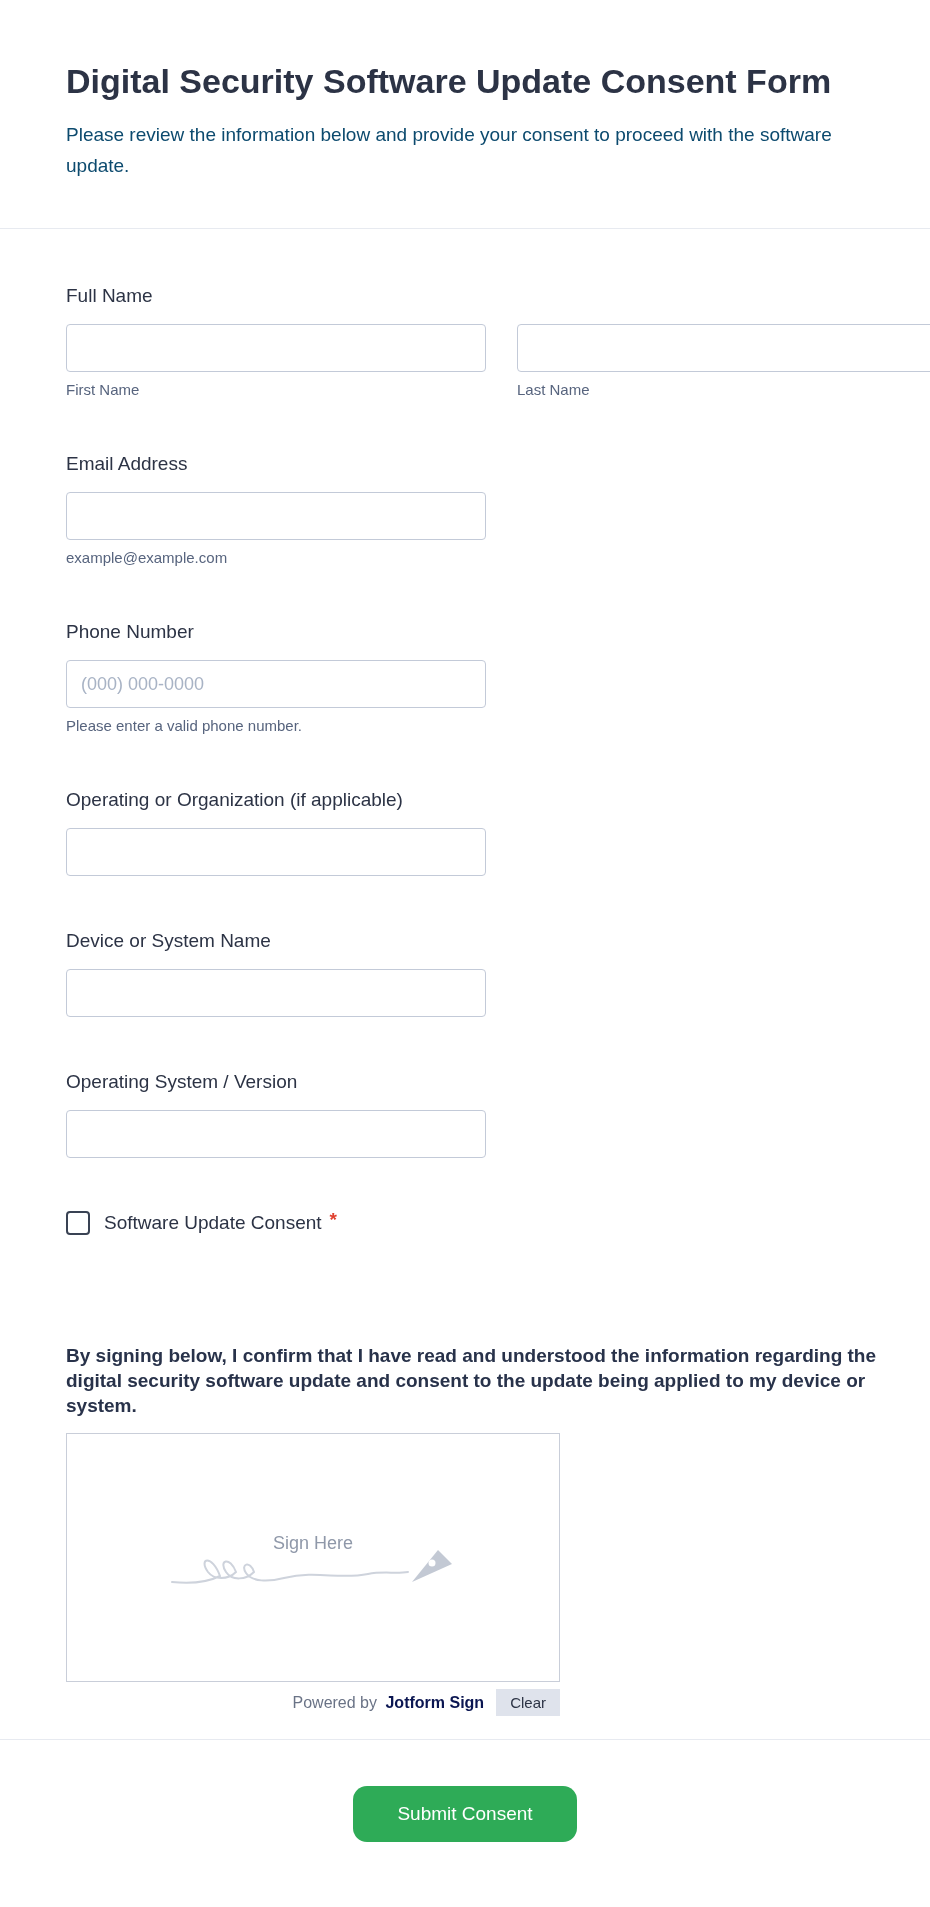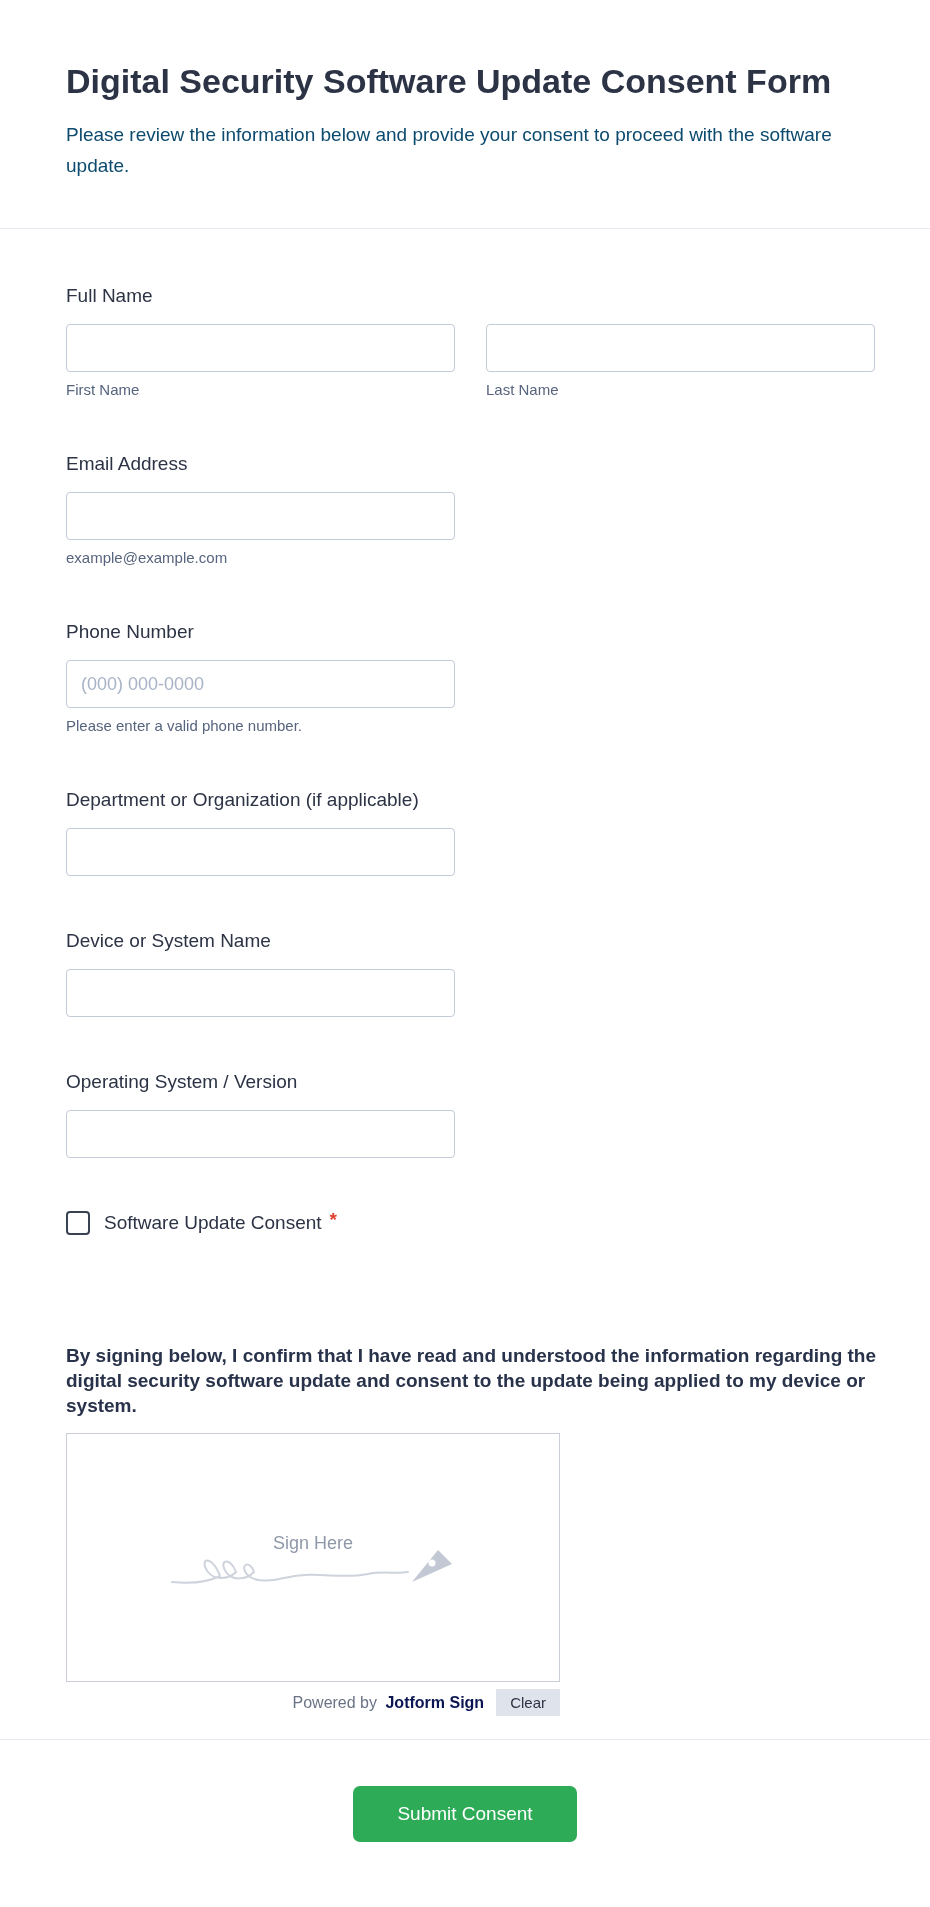--- a/index.html
+++ b/index.html
@@ -38,21 +38,21 @@
   .field { margin-bottom: 53px; }
   .label {
     display: block;
     font-size: 19px;
     line-height: 24px;
     font-weight: 500;
     color: #2c3345;
     margin-bottom: 16px;
   }
   .input {
-    width: 389px;
+    width: 420px;
     height: 48px;
     border: 1px solid #c3cad8;
     border-radius: 4px;
     padding: 4px 14px;
     font-size: 18px;
     font-family: inherit;
     color: #2c3345;
     background: #fff;
     outline: none;
     display: block;
@@ -133,21 +133,21 @@
 
   
   .submit-row { padding: 46px 0 53px; display: flex; justify-content: center; }
   .submit-btn {
     font-family: inherit;
     font-size: 19px;
     font-weight: 500;
     color: #ffffff;
     background: #2eab57;
     border: none;
-    border-radius: 7px;
+    border-radius: 14px;
     height: 56px;
     min-width: 224px;
     padding: 0 34px;
     cursor: pointer;
   }
 </style>
 </head>
 <body>
 
 <div class="page">
@@ -181,21 +181,21 @@
       <div class="sublabel">example@example.com</div>
     </section>
 
     <section class="field">
       <span class="label">Phone Number</span>
       <input class="input" type="text" placeholder="(000) 000-0000" style="">
       <div class="sublabel">Please enter a valid phone number.</div>
     </section>
 
     <section class="field">
-      <span class="label">Department or Organization (if applicable)</span>
+      <span class="label">Operating or Organization (if applicable)</span>
       <input class="input" type="text" style="">
     </section>
 
     <section class="field">
       <span class="label">Device or System Name</span>
       <input class="input" type="text" style="">
     </section>
 
     <section class="field">
       <span class="label">Operating System / Version</span>

